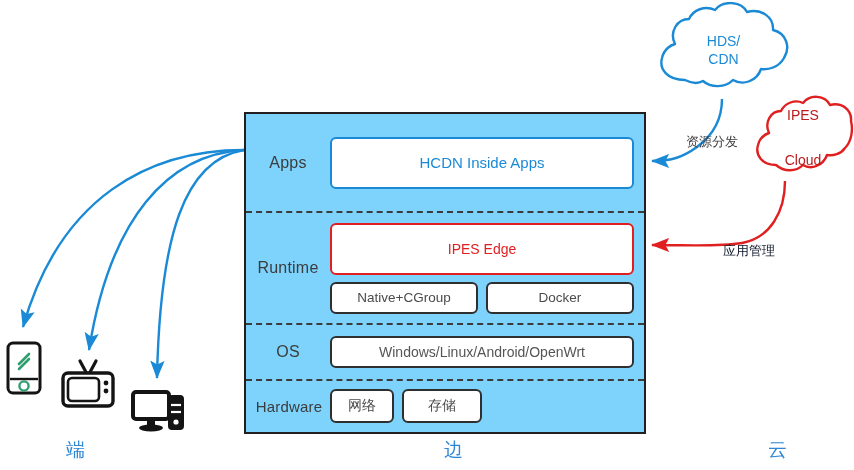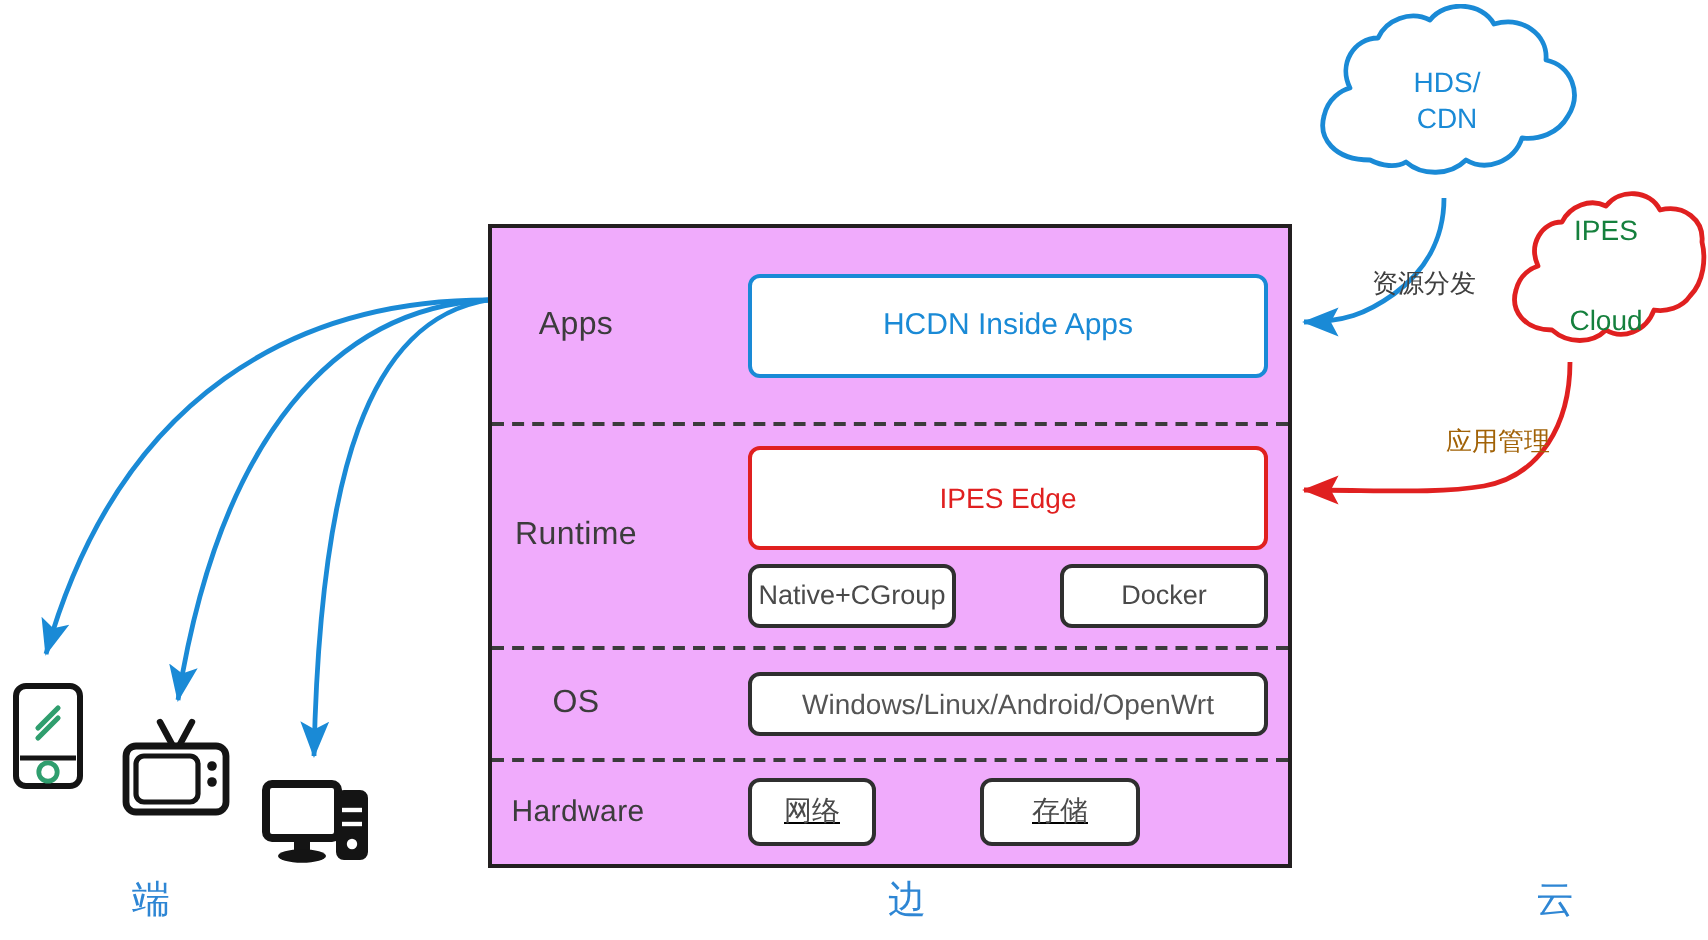--- a/index.html
+++ b/index.html
@@ -7,45 +7,44 @@
     width:854px;height:470px;
     background:#ffffff;
     font-family:"Liberation Sans","DejaVu Sans",sans-serif;
     position:relative;overflow:hidden;
   }
   #stage{position:absolute;left:0;top:0;width:854px;height:470px;}
 
   
   .stack{
     position:absolute;left:244px;top:112px;width:402px;height:322px;
-    border:2px solid #231f20;background:#f0abfc;box-sizing:border-box;
+    border:2px solid #231f20;background:#7dd3fc;box-sizing:border-box;
     z-index:3;
   }
   .row{position:relative;box-sizing:border-box;display:flex;align-items:center;}
   .row + .row{border-top:2px dashed #3b3b3b;}
   .row-apps{height:97px;}
   .row-runtime{height:112px;}
   .row-os{height:56px;}
-  .row-hw{height:51px;text-decoration:underline;}
+  .row-hw{height:51px;}
 
   .rowlabel{
     position:absolute;left:0;top:50%;transform:translateY(-50%);
     width:84px;text-align:center;color:#3c3c3c;font-size:16px;
     letter-spacing:.2px;
   }
   .rowlabel.hw{font-size:15px;left:-2px;width:90px;}
 
   .cells{margin-left:84px;width:304px;display:flex;flex-direction:column;gap:7px;}
   .cells.hw{margin-left:84px;width:316px;flex-direction:row;gap:8px;align-items:center;}
 
   .box{
     box-sizing:border-box;border-radius:6px;background:#fff;
     display:flex;align-items:center;justify-content:center;
     font-size:13.5px;color:#4a4a4a;border:2px solid #2f2f2f;
-    margin-left:44px;
   }
   .box.blue{border:2.4px solid #1a8ad6;color:#1a8ad6;font-size:15px;height:52px;}
   .box.red{border:2.4px solid #e02020;color:#e02020;font-size:14px;height:52px;}
   .box.plain{height:32px;}
   .row-runtime .pair{display:flex;gap:8px;}
   .row-runtime .pair .box{flex:1;}
   .box.os{height:32px;font-size:14px;color:#555;}
   .box.hw1{width:140px;height:34px;font-size:13px;}
   .box.hw2{width:64px;height:34px;font-size:14px;}
   .box.hw3{width:80px;height:34px;font-size:14px;}
@@ -53,26 +52,26 @@
   
   .cloudwrap{position:absolute;}
   .cloudwrap .ctext{
     position:absolute;left:0;top:0;width:100%;height:100%;
     display:flex;flex-direction:column;align-items:center;justify-content:center;
     font-size:14px;line-height:1.25;text-align:right;pointer-events:none;
   }
   #cloud-hds{left:655px;top:2px;width:137px;height:97px;}
   #cloud-hds .ctext{color:#1a8ad6;}
   #cloud-ipes{left:752px;top:95px;width:102px;height:86px;}
-  #cloud-ipes .ctext{color:#15803d;gap:28px;}
+  #cloud-ipes .ctext{color:#b91c1c;gap:28px;}
 
   
   .alabel{position:absolute;font-size:13px;white-space:nowrap;}
   #lbl-res{left:686px;top:133px;color:#404040;}
-  #lbl-app{left:723px;top:212px;color:#a16207;}
+  #lbl-app{left:723px;top:242px;color:#0f172a;}
 
   
   .dev{position:absolute;}
   #dev-phone{left:6px;top:341px;}
   #dev-tv{left:60px;top:357px;}
   #dev-pc{left:131px;top:386px;}
 
   
   .cap{position:absolute;color:#2e86d4;font-size:19px;}
   #cap-duan{left:66px;top:437px;}

